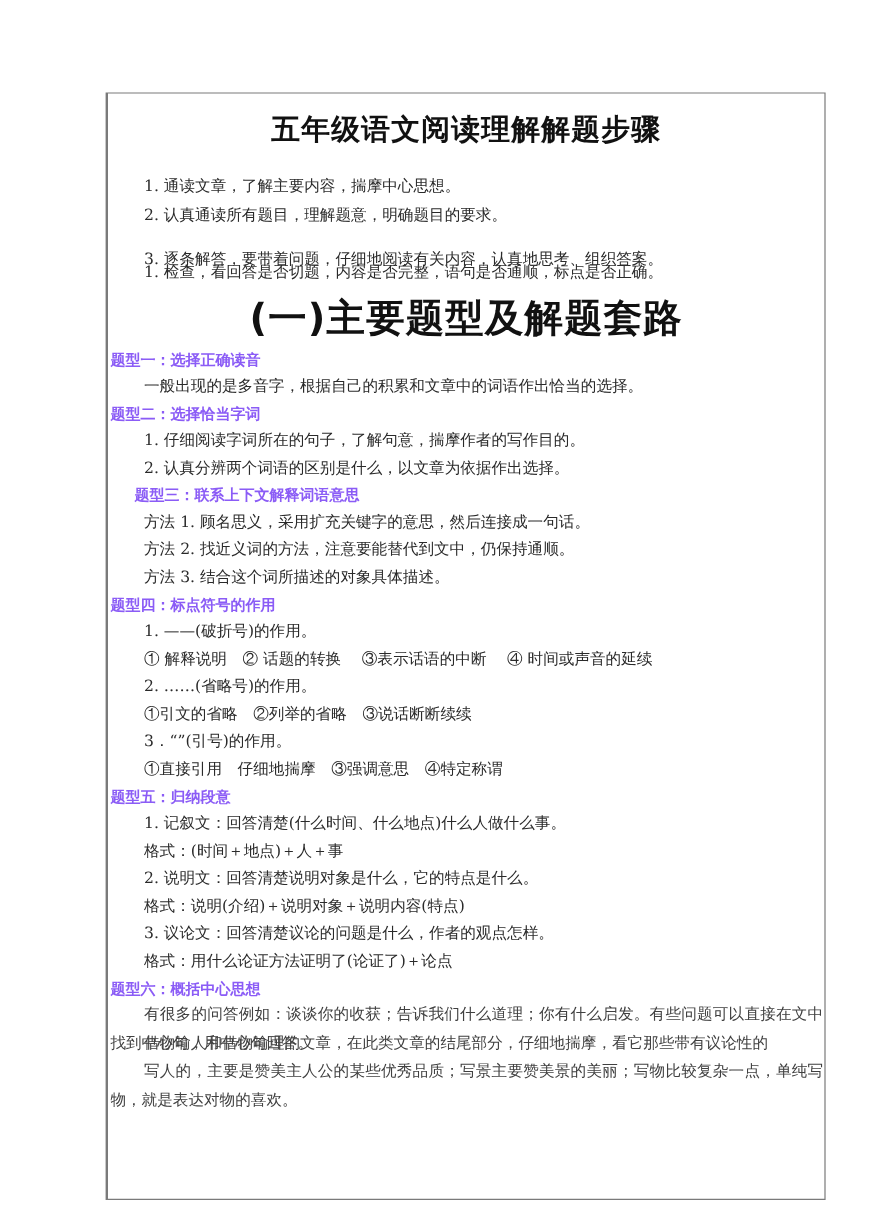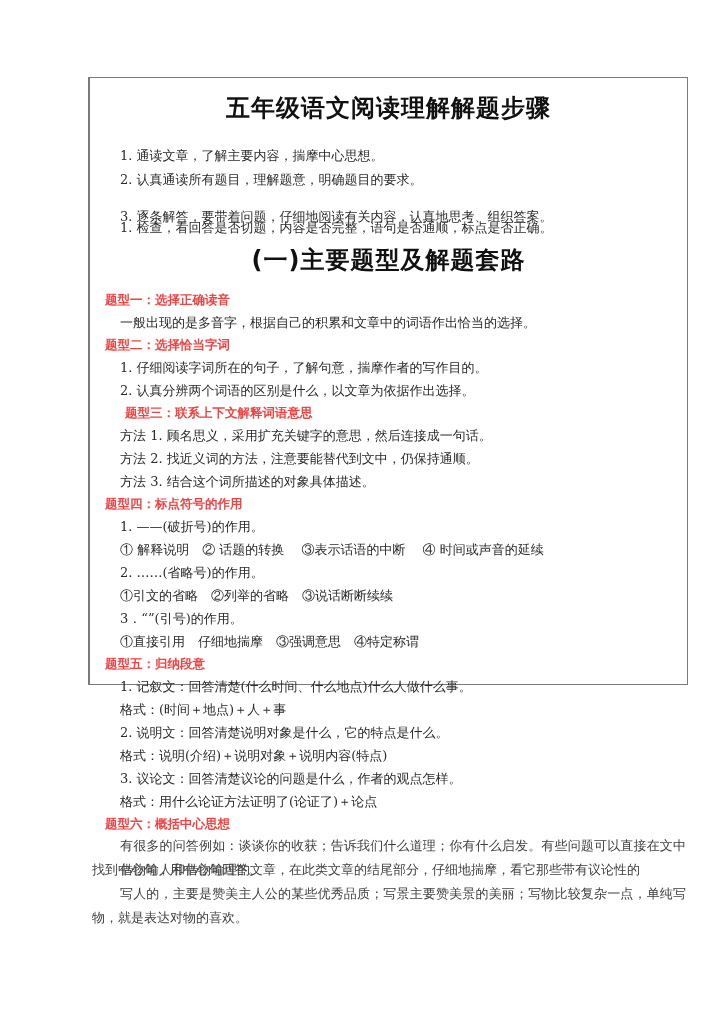--- a/index.html
+++ b/index.html
@@ -1,26 +1,26 @@
 <!DOCTYPE html>
 <html><head>
 <meta charset="utf-8">
 <style>
   html, body { margin: 0; padding: 0; background: #ffffff; }
   body { width: 724px; height: 1024px; position: relative; overflow: hidden;
          font-family: "DejaVu Serif", "Liberation Serif", serif; color: #222; }
-  .frame { position: absolute; left: 88px; top: 77px; width: 600px; height: 608px;
+  .frame { position: absolute; left: 88px; top: 77px; width: 600px; height: 923px;
            border: 1.5px solid #7a7a7a; border-left-width: 2px; box-sizing: border-box; padding-left: 44px; }
   .title { position: absolute; left: 0; right: 0; text-align: center;
            font-family: "DejaVu Sans", "Liberation Sans", sans-serif; font-weight: bold;
            color: #111; letter-spacing: 1px; }
   .t1 { top: 14px; font-size: 24px; }
-  .t2 { top: 166px; font-size: 24px; }
+  .t2 { top: 166px; font-size: 32px; }
   .line { position: absolute; font-size: 13px; white-space: nowrap; line-height: 16px; color: #2a2a2a; }
-  .h { font-family: "DejaVu Sans", "Liberation Sans", sans-serif; font-weight: bold; font-size: 12.5px; color: #ef4444; left: 15px; }
+  .h { font-family: "DejaVu Sans", "Liberation Sans", sans-serif; font-weight: bold; font-size: 12.5px; color: #8b5cf6; left: 2px; }
   .i1 { left: 30px; }
   .wrap { position: absolute; font-size: 13px; line-height: 24px; color: #404040; left: 2px; width: 594px; text-indent: 28px; text-align: justify; }
 </style>
 </head>
 <body>
 
 <div class="frame">
   <div class="title t1">五年级语文阅读理解解题步骤</div>
 
   <div class="line i1" style="top:70px;">1. 通读文章，了解主要内容，揣摩中心思想。</div>

